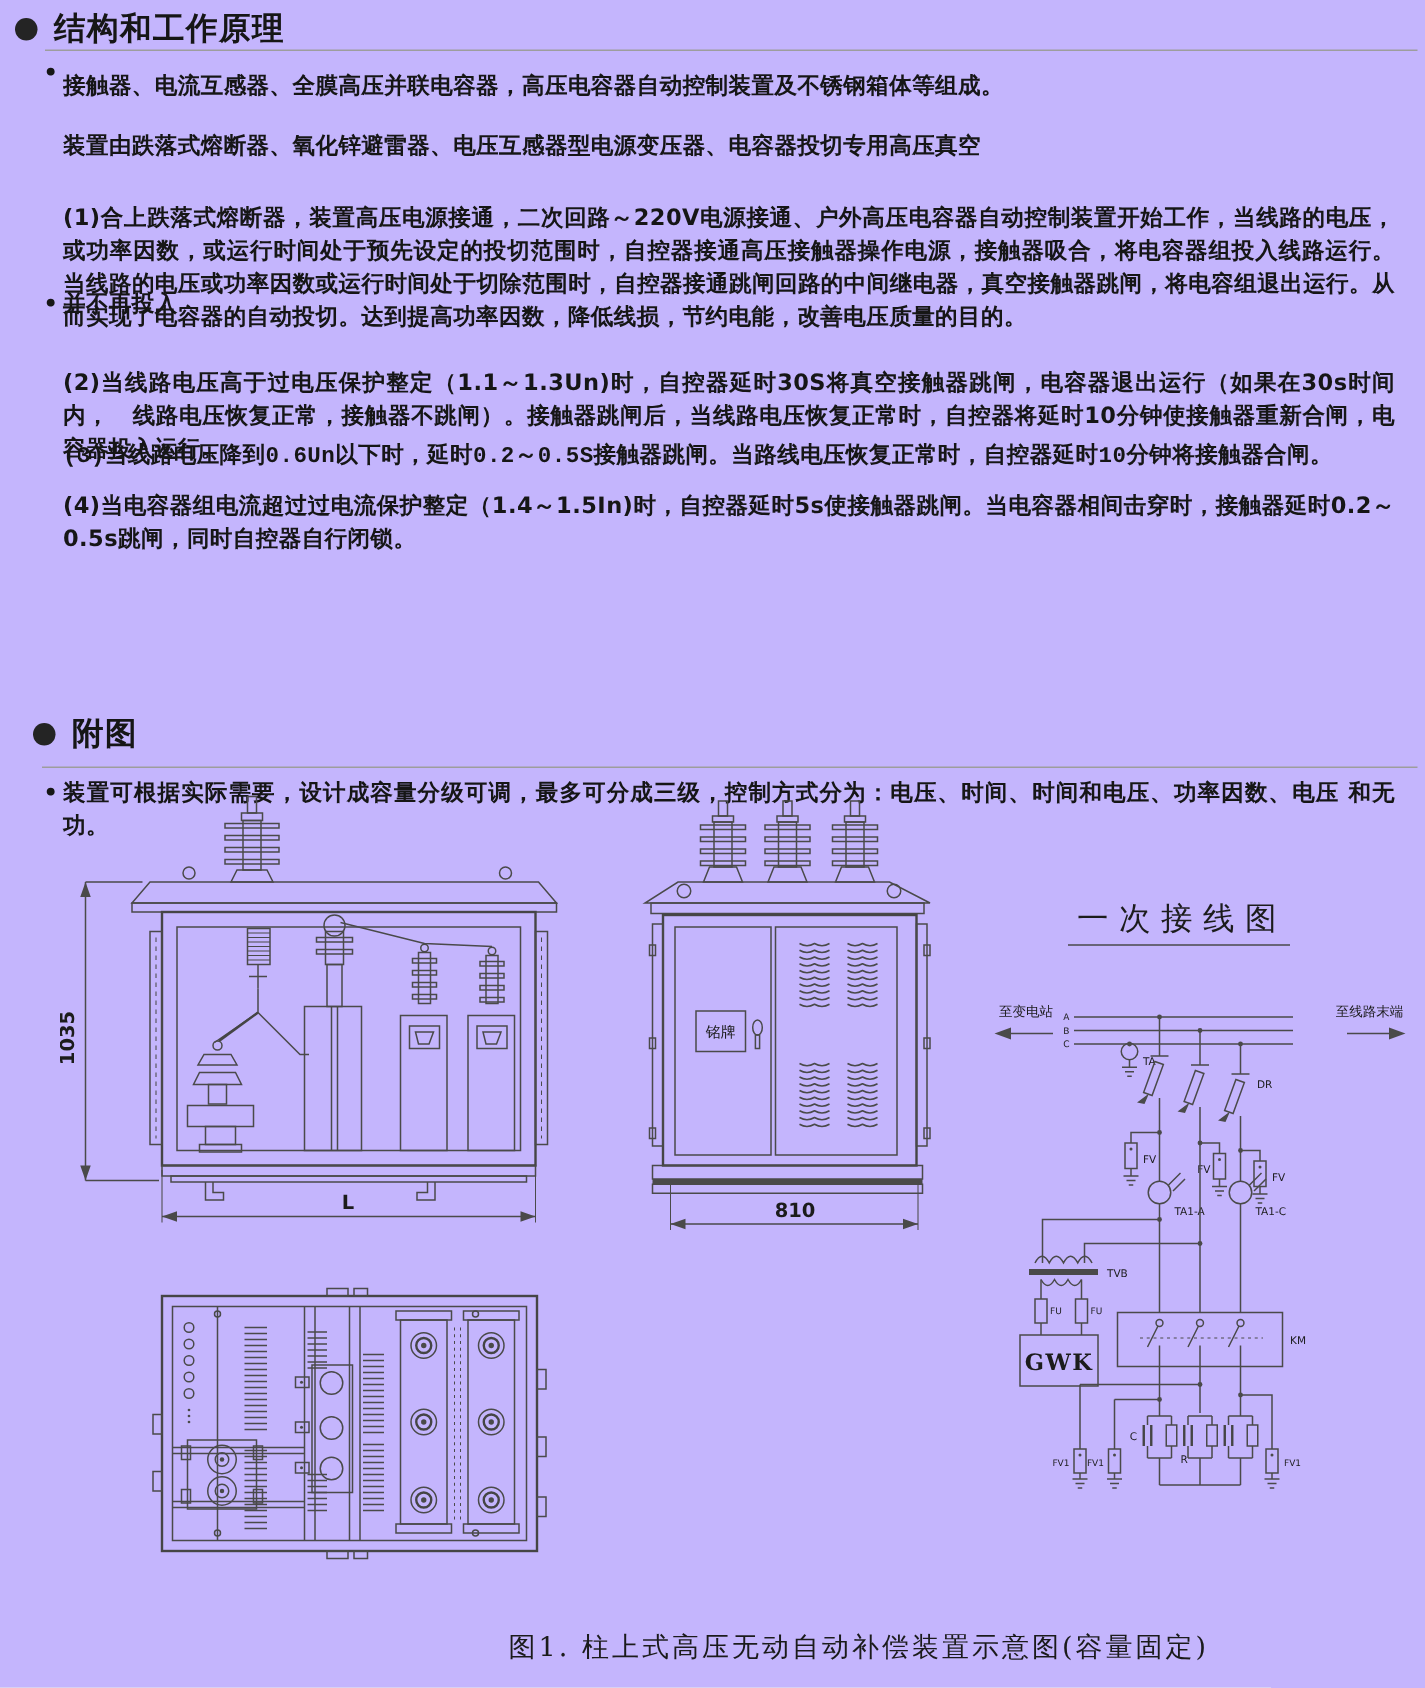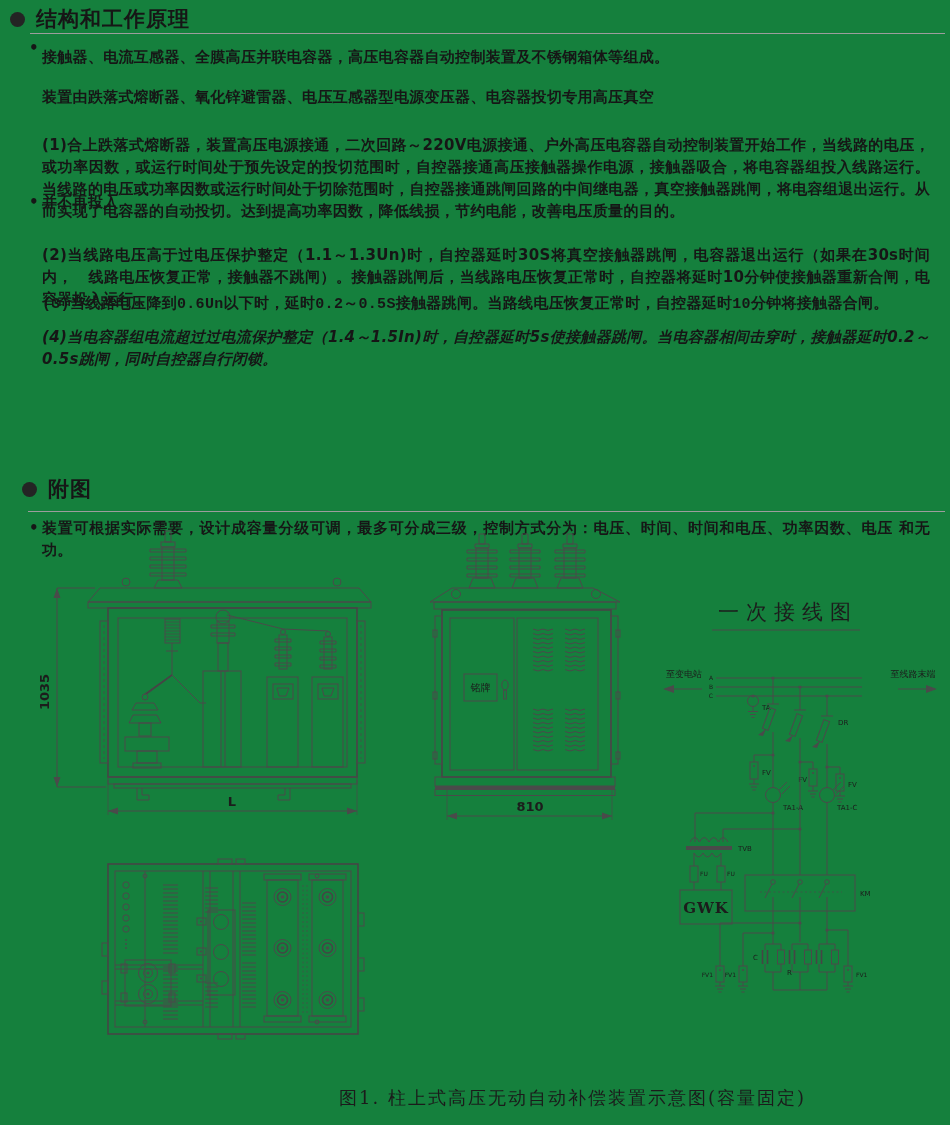--- a/index.html
+++ b/index.html
@@ -1,16 +1,16 @@
 <!DOCTYPE html>
 <html><head>
 <meta charset="utf-8">
 <style>
   html,body{margin:0;padding:0;background:#e8e8e8;}
-  .page{position:relative;width:950px;height:1125px;background:#15803d;overflow:hidden;
+  .page{position:relative;width:950px;height:1125px;background:#c4b5fd;overflow:hidden;
         font-family:"DejaVu Sans","Liberation Sans",sans-serif;color:#161616;}
   .sec-head{position:absolute;display:flex;align-items:center;gap:11px;font-weight:bold;font-size:21px;letter-spacing:1px;}
   .dot{width:15px;height:15px;border-radius:50%;background:#242424;flex:0 0 auto;}
   .rule{position:absolute;height:0;border-top:1.5px solid #9d9d9d;}
   .par{position:absolute;left:42px;width:888px;font-size:15px;line-height:22px;font-weight:600;
        text-align:justify;letter-spacing:.3px;}
   .bul{position:relative;}
   .bul .bchar{position:absolute;left:-13px;top:0;font-weight:bold;}
   .intro-line{height:40px;line-height:40px;white-space:nowrap;overflow:hidden;}
   .caption{position:absolute;left:0;top:1086px;width:806px;text-align:right;
@@ -49,21 +49,21 @@
   </div>
 
   <div class="par bul" style="top:111px;">
     <span class="bchar">•</span>
     <span>并不再投入</span>
   </div>
 
   <div class="par" style="top:134px;">(1)合上跌落式熔断器，装置高压电源接通，二次回路～220V电源接通、户外高压电容器自动控制装置开始工作，当线路的电压，　或功率因数，或运行时间处于预先设定的投切范围时，自控器接通高压接触器操作电源，接触器吸合，将电容器组投入线路运行。 当线路的电压或功率因数或运行时间处于切除范围时，自控器接通跳闸回路的中间继电器，真空接触器跳闸，将电容组退出运行。从而实现了电容器的自动投切。达到提高功率因数，降低线损，节约电能，改善电压质量的目的。</div>
   <div class="par" style="top:244px;">(2)当线路电压高于过电压保护整定（1.1～1.3Un)时，自控器延时30S将真空接触器跳闸，电容器退出运行（如果在30s时间内，　线路电压恢复正常，接触器不跳闸）。接触器跳闸后，当线路电压恢复正常时，自控器将延时10分钟使接触器重新合闸，电容器投入运行。</div>
   <div class="par" style="top:294px;font-family:Liberation Mono, monospace;">(3)当线路电压降到0.6Un以下时，延时0.2～0.5S接触器跳闸。当路线电压恢复正常时，自控器延时10分钟将接触器合闸。</div>
-  <div class="par" style="top:326px;font-style:italic;">(4)当电容器组电流超过过电流保护整定（1.4～1.5In)时，自控器延时5s使接触器跳闸。当电容器相间击穿时，接触器延时0.2～0.5s跳闸，同时自控器自行闭锁。</div>
+  <div class="par" style="top:326px;">(4)当电容器组电流超过过电流保护整定（1.4～1.5In)时，自控器延时5s使接触器跳闸。当电容器相间击穿时，接触器延时0.2～0.5s跳闸，同时自控器自行闭锁。</div>
 
   <div class="par bul" style="top:415px;">
     <span class="bchar">•</span>
     <span>装置可根据实际需要，设计成容量分级可调，最多可分成三级，控制方式分为：电压、时间、时间和电压、功率因数、电压 和无功。</span>
   </div>
 
   <div class="sec-head" style="left:22px;top:475px;">
     <span class="dot"></span>
     <span>附图</span>
   </div>

